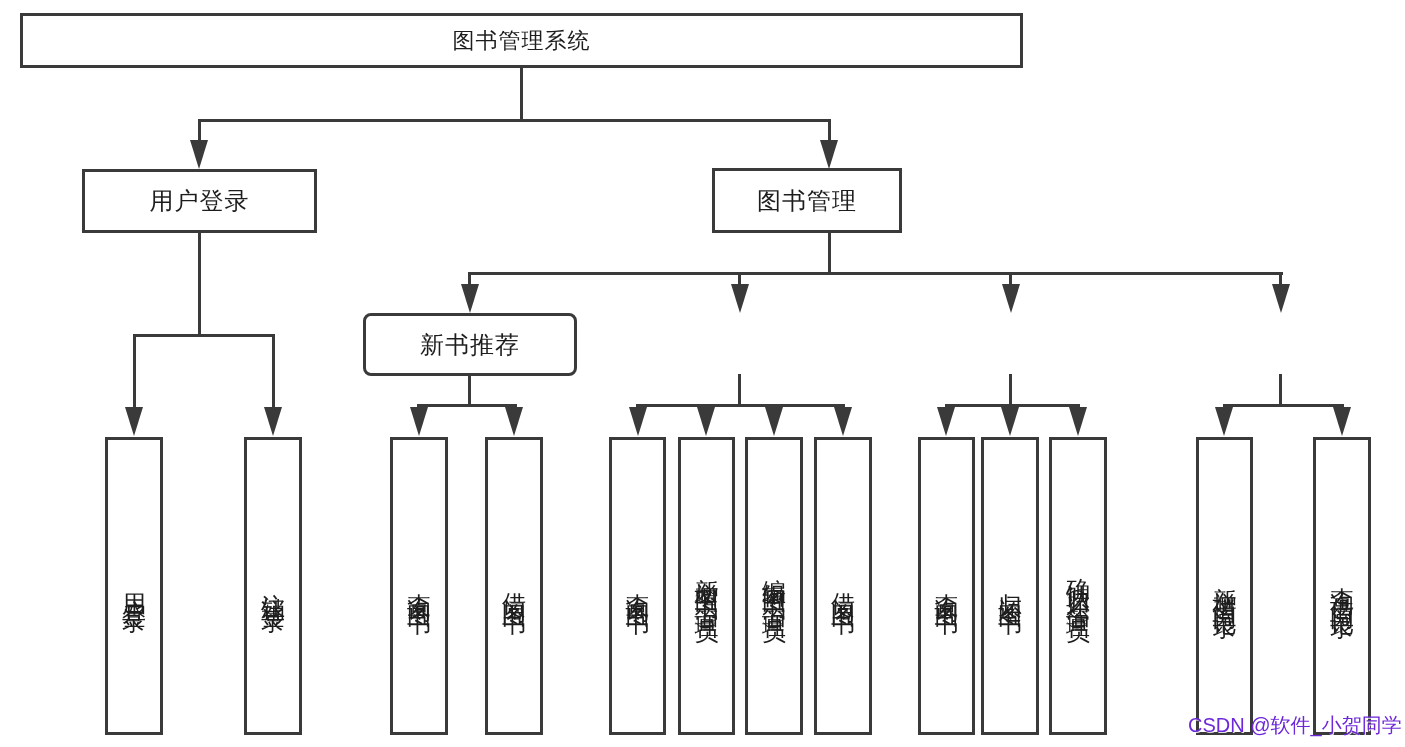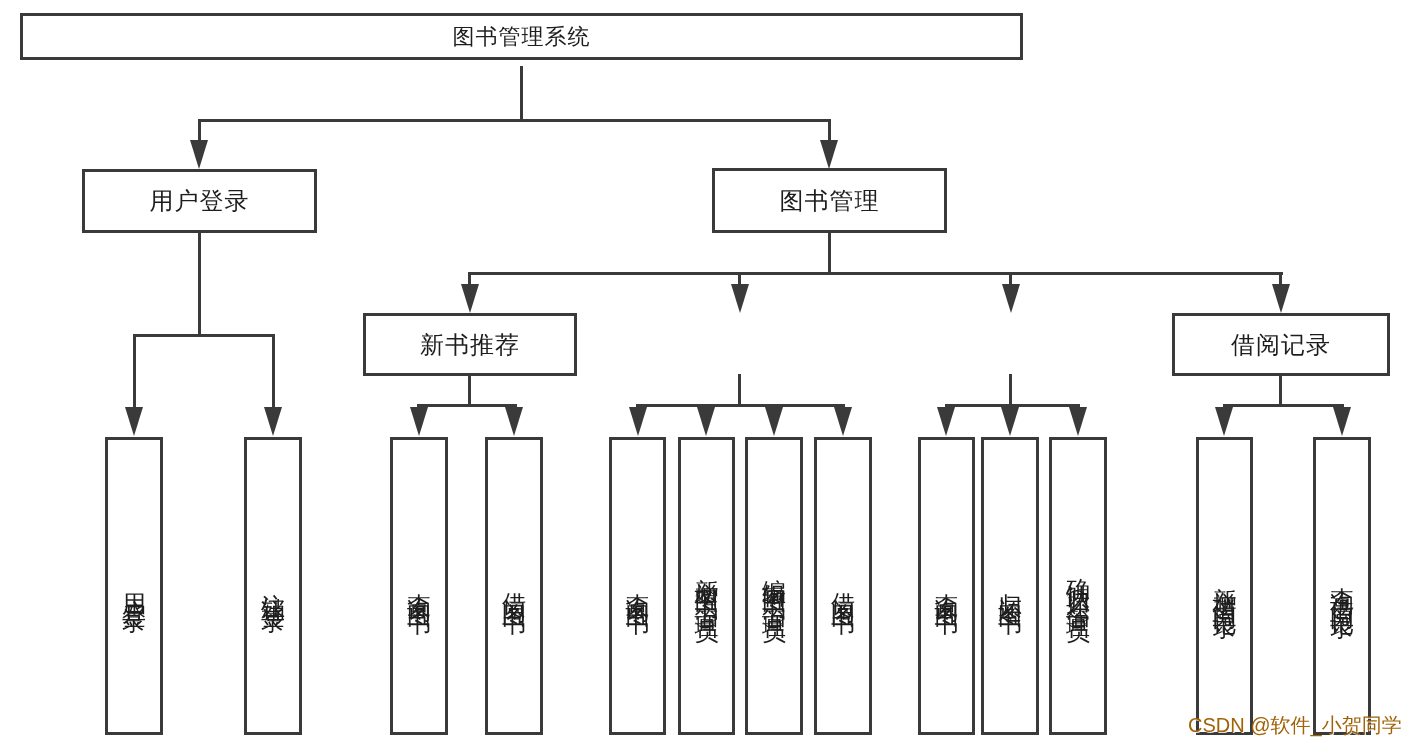--- a/index.html
+++ b/index.html
@@ -31,63 +31,62 @@
   .arrow {
     position:absolute; width:0; height:0; z-index:1;
     border-left:9px solid transparent;
     border-right:9px solid transparent;
     border-top:29px solid #3a3a3a;
   }
   .watermark {
     position:absolute;
     left:1188px; top:712px;
     font-size:20px;
-    color:#a16207;
+    color:#6d28d9;
     white-space:nowrap;
     text-shadow:1px 1px 0 rgba(255,255,255,0.85);
     z-index:3;
   }
 </style>
 </head>
 <body>
 
 <div class="canvas">
 
-  <div class="box root" style="left:20px; top:13px; width:1003px; height:47px;">图书管理系统</div>
+  <div class="box root" style="left:20px; top:13px; width:1003px; height:55px;">图书管理系统</div>
 
   <div class="line" style="left:520px; top:66px; width:3px; height:55px;"></div>
   <div class="line" style="left:198px; top:119px; width:633px; height:3px;"></div>
   <div class="line" style="left:198px; top:121px; width:3px; height:19px;"></div>
   <div class="arrow" style="left:190px; top:140px;"></div>
   <div class="line" style="left:828px; top:121px; width:3px; height:19px;"></div>
   <div class="arrow" style="left:820px; top:140px;"></div>
 
   <div class="box" style="left:82px; top:169px; width:235px; height:64px;">用户登录</div>
-  <div class="box" style="left:712px; top:168px; width:235px; height:65px;">图书管理</div>
+  <div class="box" style="left:712px; top:168px; width:190px; height:65px;">图书管理</div>
 
   <div class="line" style="left:198px; top:231px; width:3px; height:104px;"></div>
   <div class="line" style="left:133px; top:334px; width:142px; height:3px;"></div>
   <div class="line" style="left:133px; top:336px; width:3px; height:72px;"></div>
   <div class="arrow" style="left:125px; top:407px;"></div>
   <div class="line" style="left:272px; top:336px; width:3px; height:72px;"></div>
   <div class="arrow" style="left:264px; top:407px;"></div>
 
   <div class="line" style="left:828px; top:231px; width:3px; height:43px;"></div>
   <div class="line" style="left:468px; top:272px; width:815px; height:3px;"></div>
   <div class="line" style="left:468px; top:274px; width:3px; height:11px;"></div>
   <div class="arrow" style="left:461px; top:284px;"></div>
   <div class="line" style="left:738px; top:274px; width:3px; height:11px;"></div>
   <div class="arrow" style="left:731px; top:284px;"></div>
   <div class="line" style="left:1009px; top:274px; width:3px; height:11px;"></div>
   <div class="arrow" style="left:1002px; top:284px;"></div>
   <div class="line" style="left:1279px; top:274px; width:3px; height:11px;"></div>
   <div class="arrow" style="left:1272px; top:284px;"></div>
 
-  <div class="box" style="left:363px; top:313px; width:214px; height:63px;">新书推荐</div>
-  <div class="box" style="left:1172px; top:313px; width:218px; height:63px;">借阅记录</div>
+  <div class="box" style="left:363px; top:313px; width:214px; height:63px;border-radius:8px;">新书推荐</div>
 
   <div class="line" style="left:468px; top:374px; width:3px; height:32px;"></div>
   <div class="line" style="left:417px; top:404px; width:100px; height:3px;"></div>
   <div class="arrow" style="left:410px; top:407px;"></div>
   <div class="arrow" style="left:505px; top:407px;"></div>
 
   <div class="line" style="left:738px; top:374px; width:3px; height:32px;"></div>
   <div class="line" style="left:636px; top:404px; width:209px; height:3px;"></div>
   <div class="arrow" style="left:629px; top:407px;"></div>
   <div class="arrow" style="left:697px; top:407px;"></div>

